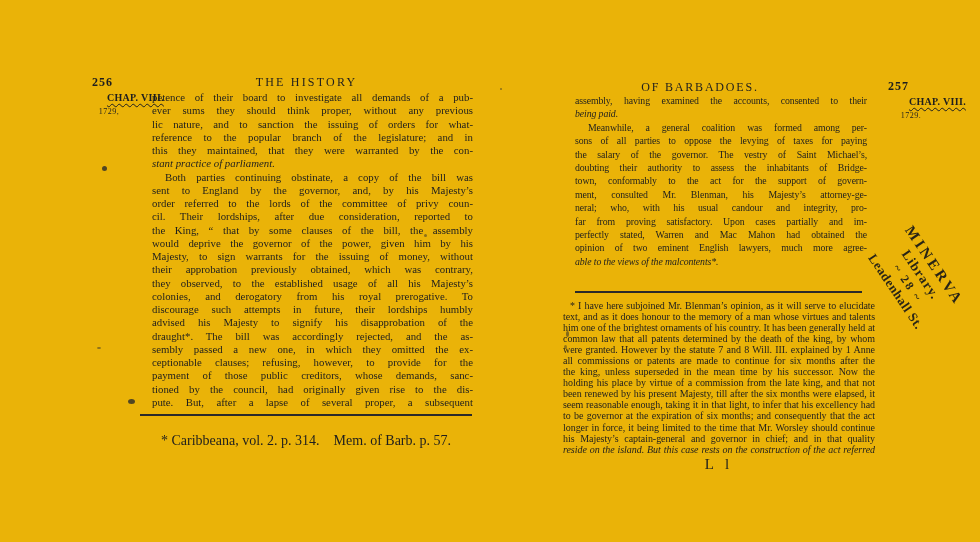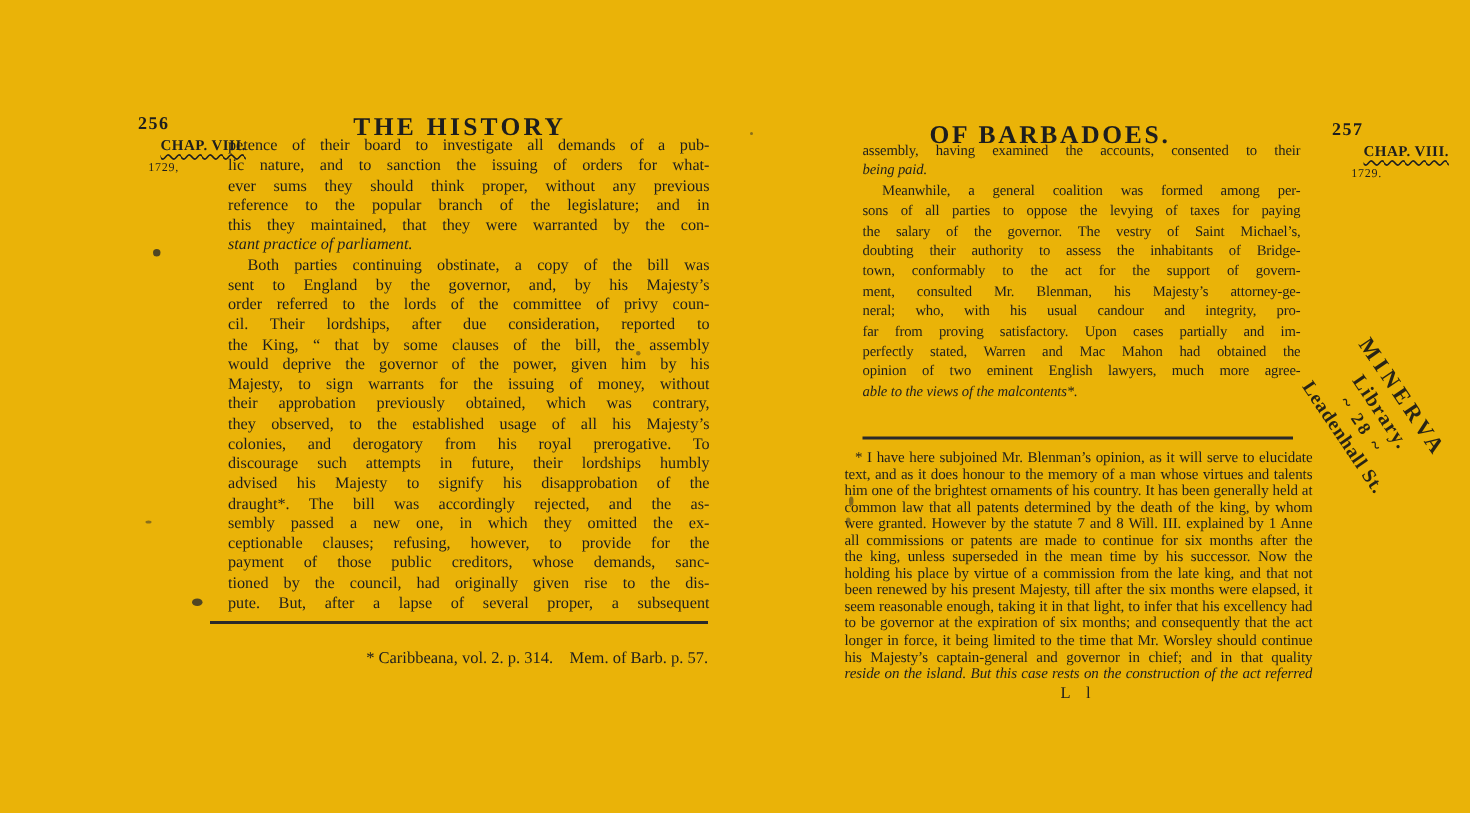--- a/index.html
+++ b/index.html
@@ -6,21 +6,21 @@
   .sheet {
     position:relative; width:980px; height:542px; overflow:hidden;
     background:#eab308;
     font-family:"Liberation Serif","DejaVu Serif",serif;
     color:#1e1e1e;
   }
   .abs { position:absolute; }
 
   
   .folio { font-size:12px; font-weight:700; letter-spacing:1px; }
-  .running-title { font-size:17px; font-weight:700; letter-spacing:2.2px; white-space:nowrap; }
+  .running-title { font-size:12px; font-weight:400; letter-spacing:2.2px; white-space:nowrap; }
 
   
   .margin-note { width:54px; text-align:center; }
   .margin-note .chap {
     font-size:10px; font-weight:700; letter-spacing:0.3px; white-space:nowrap;
     text-decoration-line:underline; text-decoration-style:wavy;
     text-decoration-thickness:1px; text-underline-offset:2px;margin-left:25px;
   }
   .margin-note .year { font-size:8px; margin-top:3.5px; letter-spacing:0.5px; }
 
@@ -31,22 +31,22 @@
 
   .body-left  { width:333px; font-size:10.8px; }
   .body-left  .line { line-height:13.25px; max-height:13.25px;margin-left:12px; }
   .body-right { width:292px; font-size:9.8px; letter-spacing:-0.1px; }
   .body-right .line { line-height:13.4px; max-height:13.4px; }
   .footnote-block { width:312px; font-size:10px; letter-spacing:-0.05px; }
   .footnote-block .line { line-height:11.05px; max-height:11.05px; }
   .footnote-block .para.indent .line:first-child { text-indent:7px; }
 
   .fn-rule { height:1.6px; background:#2a2a2a; }
-  .footnote-center { width:332px; text-align:right; font-size:11px; }
-  .signature { width:312px; text-align:center; font-size:11px; letter-spacing:4px; }
+  .footnote-center { width:332px; text-align:center; font-size:14px; }
+  .signature { width:312px; text-align:center; font-size:15px; letter-spacing:4px; }
 
   
   .stamp-wrap { left:850px; top:208px; width:130px; height:140px;
     display:flex; align-items:center; justify-content:center; pointer-events:none; }
   .stamp-inner { transform:rotate(56deg); text-align:center; color:#181818; opacity:0.92;
     font-weight:700; white-space:nowrap; }
   .stamp-l1 { font-size:15px; letter-spacing:3px; line-height:17px; }
   .stamp-l2 { font-size:13.5px; letter-spacing:1px; line-height:16px; }
   .stamp-l3 { font-size:12px; letter-spacing:2px; line-height:14px; }
   .stamp-l4 { font-size:13px; letter-spacing:0.5px; line-height:16px; }
@@ -64,22 +64,22 @@
     <div class="abs running-title" style="left:140px; top:75px; width:333px; text-align:center;">THE HISTORY</div>
 
     <div class="abs margin-note" style="left:82px; top:92px;">
       <div class="chap">CHAP. VIII.</div>
       <div class="year">1729,</div>
     </div>
 
     <div class="abs body-left" style="left:140px; top:91px;">
         <div class="para">
           <div class="line">petence of their board to investigate all demands of a pub-</div>
+          <div class="line">ever sums they should think proper, without any previous</div>
           <div class="line">lic nature, and to sanction the issuing of orders for what-</div>
-          <div class="line">ever sums they should think proper, without any previous</div>
           <div class="line">reference to the popular branch of the legislature; and in</div>
           <div class="line">this they maintained, that they were warranted by the con-</div>
           <div class="line">stant practice of parliament.</div>
         </div>
         <div class="para indent continues">
           <div class="line">Both parties continuing obstinate, a copy of the bill was</div>
           <div class="line">sent to England by the governor, and, by his Majesty’s</div>
           <div class="line">order referred to the lords of the committee of privy coun-</div>
           <div class="line">cil. Their lordships, after due consideration, reported to</div>
           <div class="line">the King, “ that by some clauses of the bill, the assembly</div>

